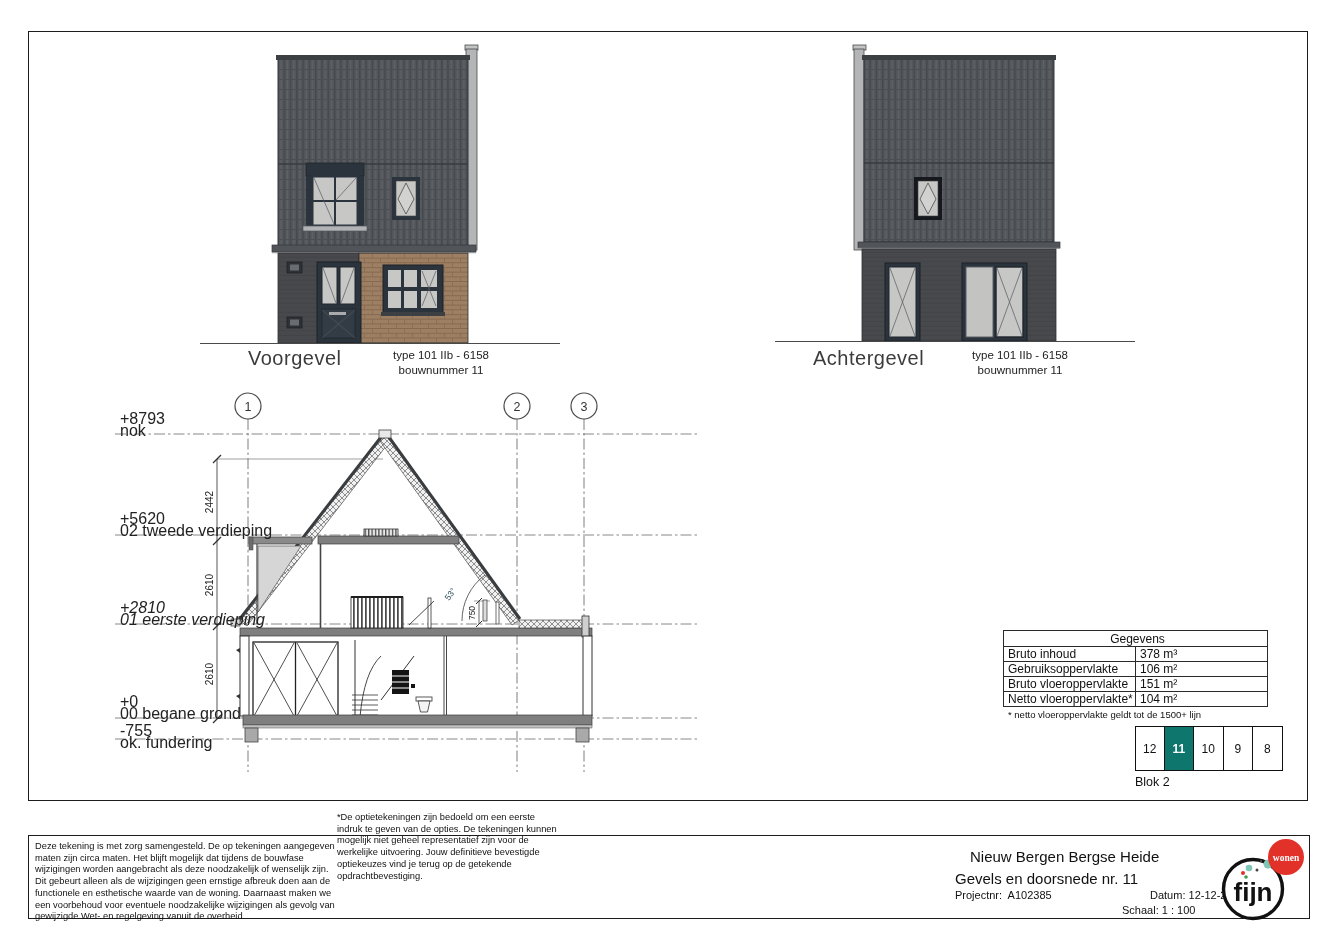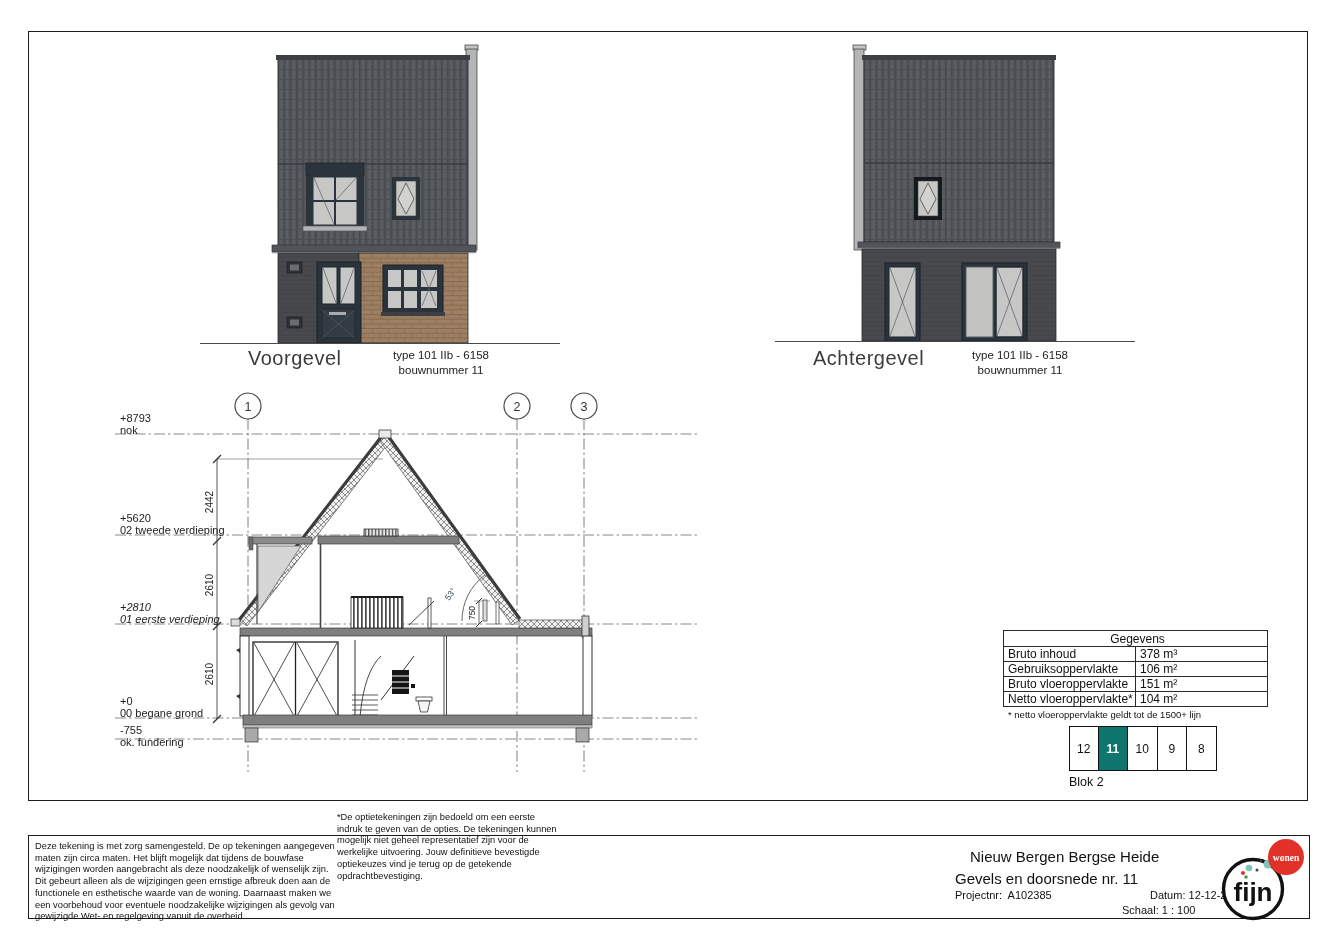--- a/index.html
+++ b/index.html
@@ -2,21 +2,21 @@
 <html><head>
 <meta charset="utf-8">
 <style>
   html,body{margin:0;padding:0;background:#ffffff;}
   body{width:1338px;height:949px;position:relative;font-family:"Liberation Sans",sans-serif;color:#1a1a1a;overflow:hidden;}
   .abs{position:absolute;}
   #sheet-frame{left:28px;top:31px;width:1280px;height:770px;border:1.6px solid #1c1c1c;box-sizing:border-box;}
   #footer-box{left:28px;top:835px;width:1282px;height:84px;border:1.6px solid #1c1c1c;box-sizing:border-box;}
   .facade-title{font-size:20px;color:#3c3c3c;letter-spacing:0.5px;}
   .type-label{font-size:11.5px;color:#222;transform:translateX(-50%);white-space:nowrap;}
-  .lvl{font-size:11px;line-height:11.5px;color:#222;white-space:nowrap;}
+  .lvl{font-size:16px;line-height:11.5px;color:#222;white-space:nowrap;}
   .disc{font-size:9.3px;line-height:11.7px;color:#111;}
   .tb-title{font-size:15px;line-height:22px;color:#111;}
   .tb-small{font-size:11px;color:#111;white-space:nowrap;}
   table.gegevens{border-collapse:collapse;width:265px;table-layout:fixed;}
   table.gegevens th,table.gegevens td{border:1px solid #2a2a2a;font-weight:normal;font-size:12px;padding:0 0 0 4px;height:12.5px;text-align:left;color:#111;}
   table.gegevens th{text-align:center;height:15px;}
   .foot-note{font-size:9.5px;color:#111;}
   #blok-strip{display:flex;}
   .blok-cell{width:29.5px;height:45px;border:1.5px solid #111;border-left:none;box-sizing:border-box;display:flex;align-items:center;justify-content:center;font-size:12px;background:#fff;color:#111;}
   .blok-cell:first-child{border-left:1.5px solid #111;}
@@ -333,21 +333,21 @@
     </tr>
     <tr>
       <td>Netto vloeroppervlakte*</td>
       <td>104 m²</td>
     </tr>
   </tbody>
     </table>
   <div class="foot-note" style="margin-top:2px;padding-left:5px;">* netto vloeroppervlakte geldt tot de 1500+ lijn</div>
 </div>
 
-<div class="abs" style="left:1069px;top:726px;">
+<div class="abs" style="left:1135px;top:726px;">
   <div id="blok-strip">
     <div class="blok-cell">12</div>
     <div class="blok-cell active">11</div>
     <div class="blok-cell">10</div>
     <div class="blok-cell">9</div>
     <div class="blok-cell">8</div>
   </div>
   <div class="blok-label" style="margin-top:4px;">Blok 2</div>
 </div>
 

